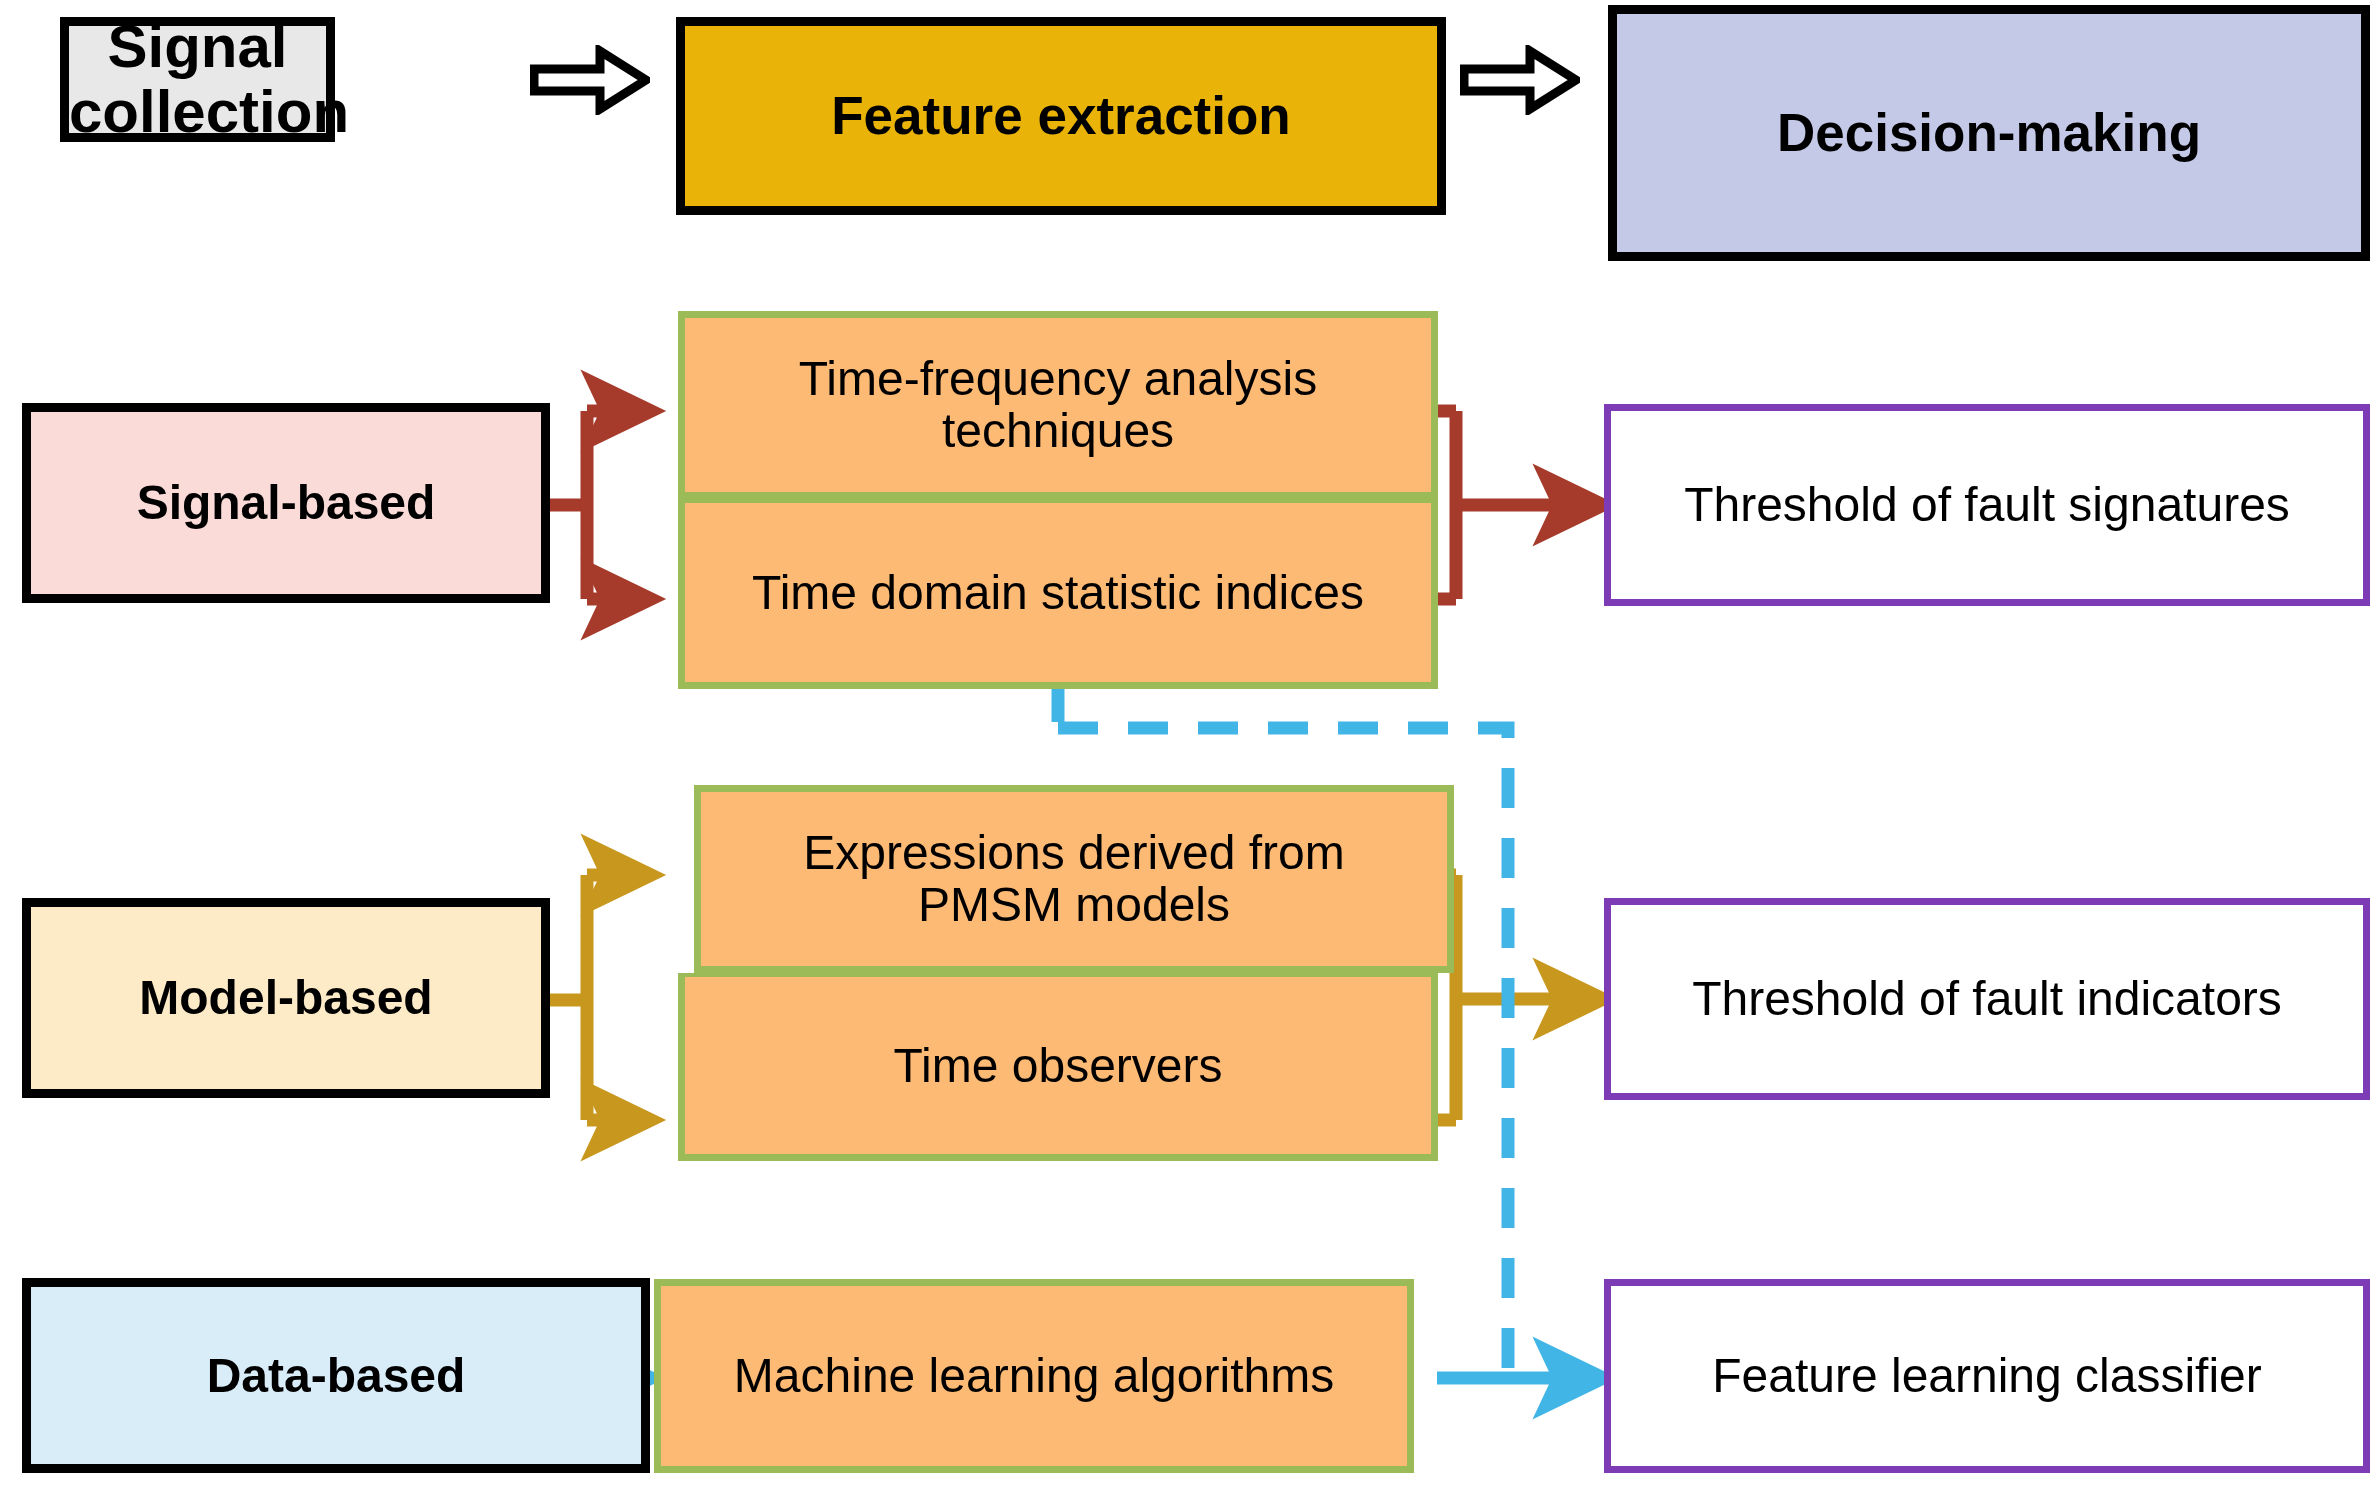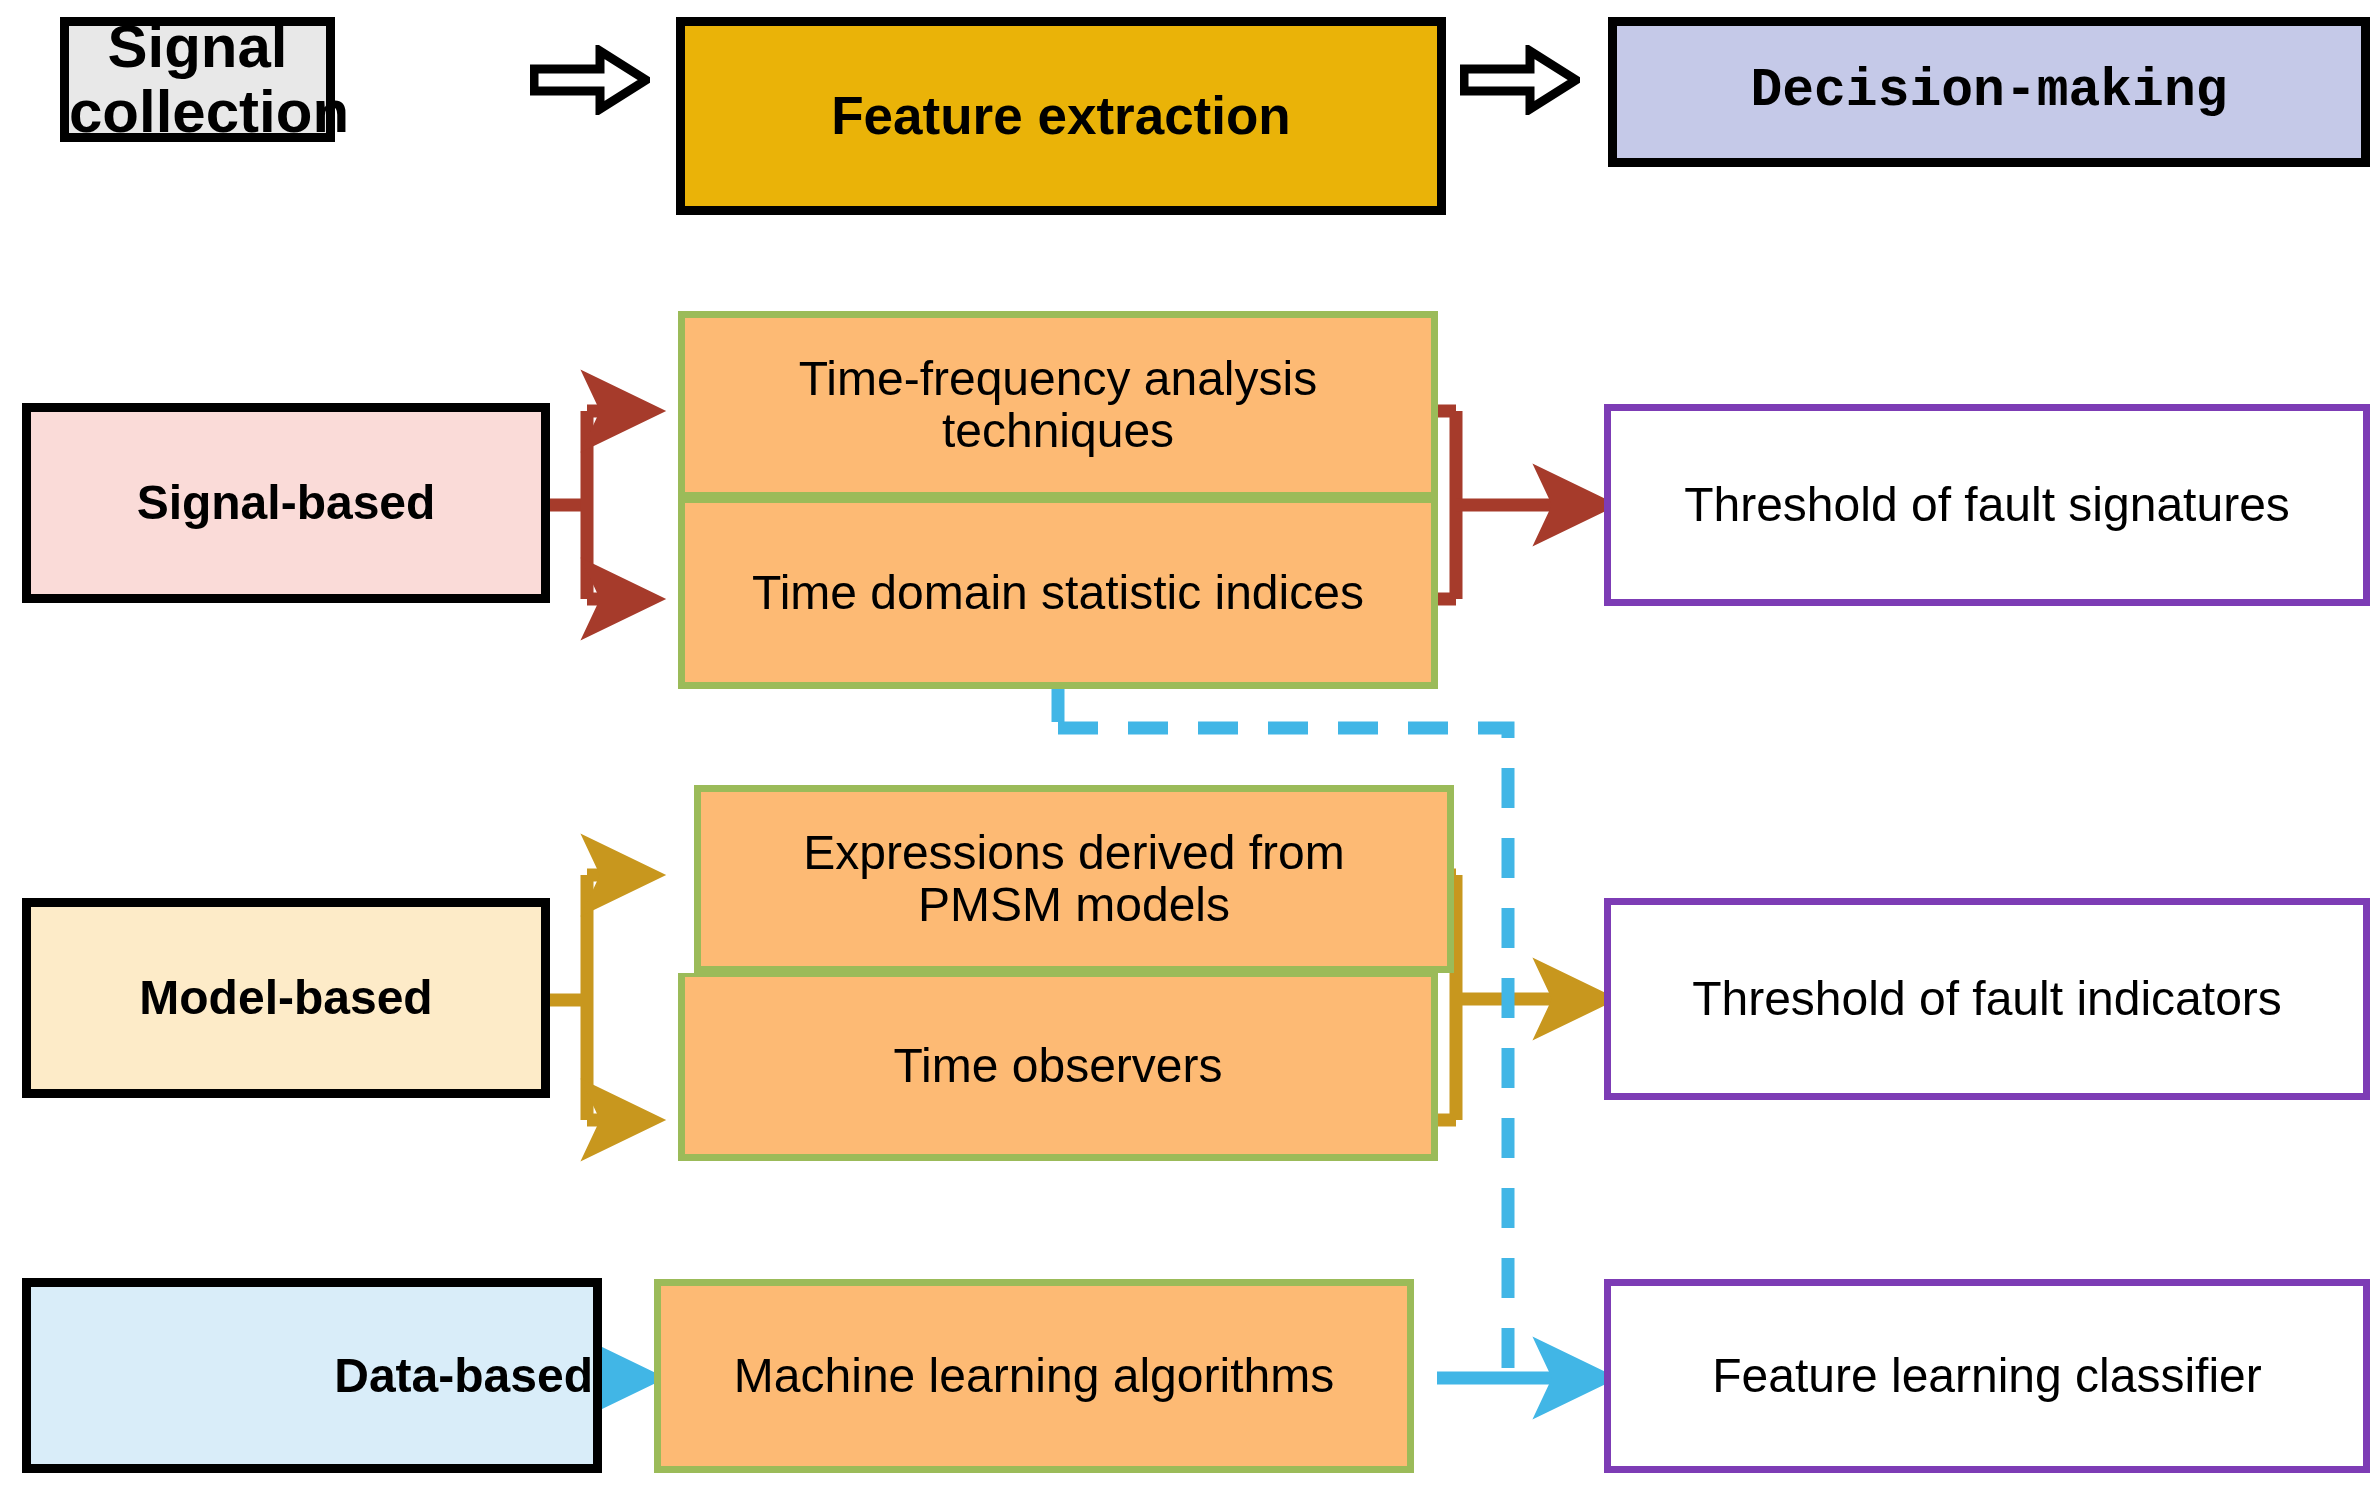--- a/index.html
+++ b/index.html
@@ -49,21 +49,21 @@
   <div class="box pipe" style="left:676px;top:17px;width:770px;height:198px;background:#eab308;font-size:53px;">
     <span class="txt">Feature extraction</span>
   </div>
 
   <div class="blockarrow" style="left:1460px;top:45px;width:120px;height:70px;">
     <svg width="120" height="70" viewBox="0 0 120 70">
       <path d="M4,24 L70,24 L70,6 L116,35 L70,64 L70,46 L4,46 Z" fill="#ffffff" stroke="#000000" stroke-width="9" stroke-linejoin="miter"></path>
     </svg>
   </div>
 
-  <div class="box pipe" style="left:1608px;top:17px;width:762px;height:150px;background:#c5c9e8;font-size:53px;font-family:Liberation Mono, monospace;">
+  <div class="box pipe" style="left:1608px;top:5px;width:762px;height:256px;background:#c5c9e8;font-size:53px;">
     <span class="txt">Decision-making</span>
   </div>
 
   <svg class="lines" viewBox="0 0 2378 1486">
     <defs>
       <marker id="ah-red" markerWidth="7" markerHeight="7" refX="5.2" refY="3.5" orient="auto" markerUnits="strokeWidth">
         <path d="M0,0.3 L6.6,3.5 L0,6.7 L1.5,3.5 Z" fill="#a63b2b"></path>
       </marker>
       <marker id="ah-gold" markerWidth="7" markerHeight="7" refX="5.2" refY="3.5" orient="auto" markerUnits="strokeWidth">
         <path d="M0,0.3 L6.6,3.5 L0,6.7 L1.5,3.5 Z" fill="#c8971e"></path>
@@ -116,21 +116,21 @@
   </svg>
 
   <div class="box cat" style="left:22px;top:403px;width:528px;height:200px;background:#fadbd8;font-size:48px;">
     <span>Signal-based</span>
   </div>
 
   <div class="box cat" style="left:22px;top:898px;width:528px;height:200px;background:#fdebc8;font-size:48px;">
     <span>Model-based</span>
   </div>
 
-  <div class="box cat" style="left:22px;top:1278px;width:580px;height:195px;background:#d9edf9;font-size:48px;justify-content:flex-end;">
+  <div class="box cat" style="left:22px;top:1278px;width:628px;height:195px;background:#d9edf9;font-size:48px;">
     <span>Data-based</span>
   </div>
 
   <div class="box feat" style="left:678px;top:311px;width:760px;height:188px;font-size:48px;padding:0 24px;">
     <span>Time-frequency analysis techniques</span>
   </div>
 
   <div class="box feat" style="left:678px;top:499px;width:760px;height:190px;font-size:48px;padding:0 24px;border-top-width:4px;">
     <span>Time domain statistic indices</span>
   </div>

